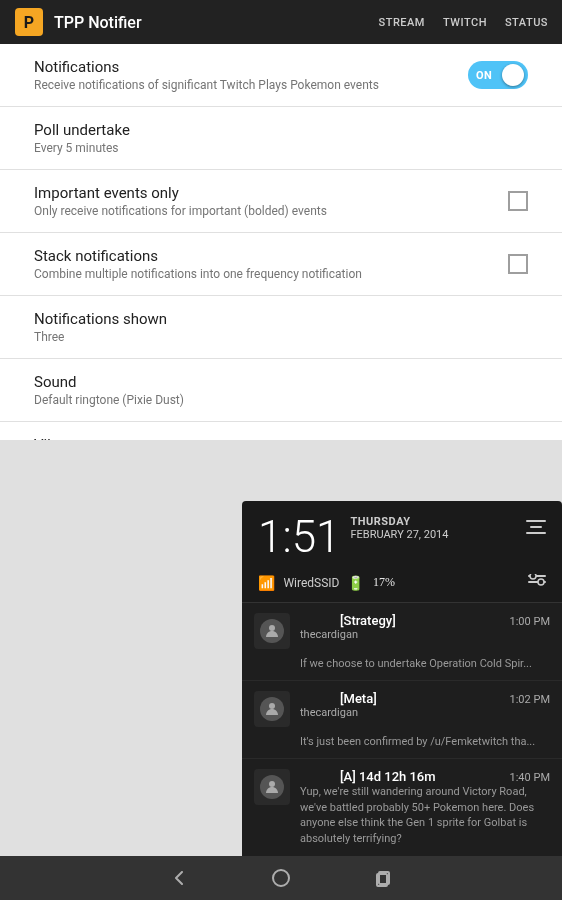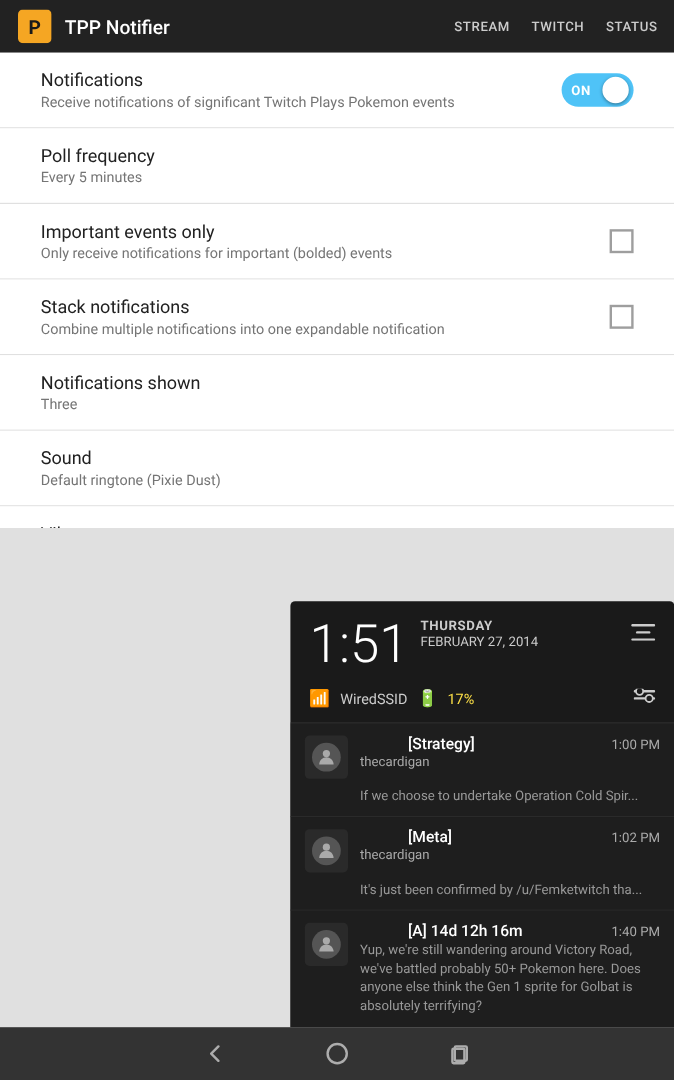--- a/index.html
+++ b/index.html
@@ -183,21 +183,21 @@
     .lockscreen-status-bar {
       padding: 6px 16px;
       display: flex;
       align-items: center;
       gap: 8px;
       border-bottom: 1px solid #333333;
       padding-bottom: 10px;
     }
     .wifi-icon { color: #cccccc; font-size: 14px; }
     .ssid-text { font-size: 12px; color: #cccccc; }
-    .battery-text { font-size: 12px; color: #fde047; }
+    .battery-text { font-size: 12px; color: #e5e5e5; font-family: Liberation Serif, serif; }
 
     
     .lockscreen-notification {
       display: flex;
       align-items: flex-start;
       padding: 10px 12px;
       border-bottom: 1px solid #2a2a2a;
       background: #1e1e1e;
       gap: 10px;
     }
@@ -304,37 +304,37 @@
       <div class="settings-item-subtitle">Receive notifications of significant Twitch Plays Pokemon events</div>
     </div>
     <div class="toggle-switch">
       <span class="toggle-switch-label">ON</span>
       <div class="toggle-switch-knob"></div>
     </div>
   </div>
 
   <div class="settings-item">
     <div class="settings-item-text">
-      <div class="settings-item-title">Poll frequency</div>
+      <div class="settings-item-title">Poll undertake</div>
       <div class="settings-item-subtitle">Every 5 minutes</div>
     </div>
   </div>
 
   <div class="settings-item">
     <div class="settings-item-text">
       <div class="settings-item-title">Important events only</div>
       <div class="settings-item-subtitle">Only receive notifications for important (bolded) events</div>
     </div>
     <div class="checkbox"></div>
   </div>
 
   <div class="settings-item">
     <div class="settings-item-text">
       <div class="settings-item-title">Stack notifications</div>
-      <div class="settings-item-subtitle">Combine multiple notifications into one expandable notification</div>
+      <div class="settings-item-subtitle">Combine multiple notifications into one frequency notification</div>
     </div>
     <div class="checkbox"></div>
   </div>
 
   <div class="settings-item">
     <div class="settings-item-text">
       <div class="settings-item-title">Notifications shown</div>
       <div class="settings-item-subtitle">Three</div>
     </div>
   </div>

